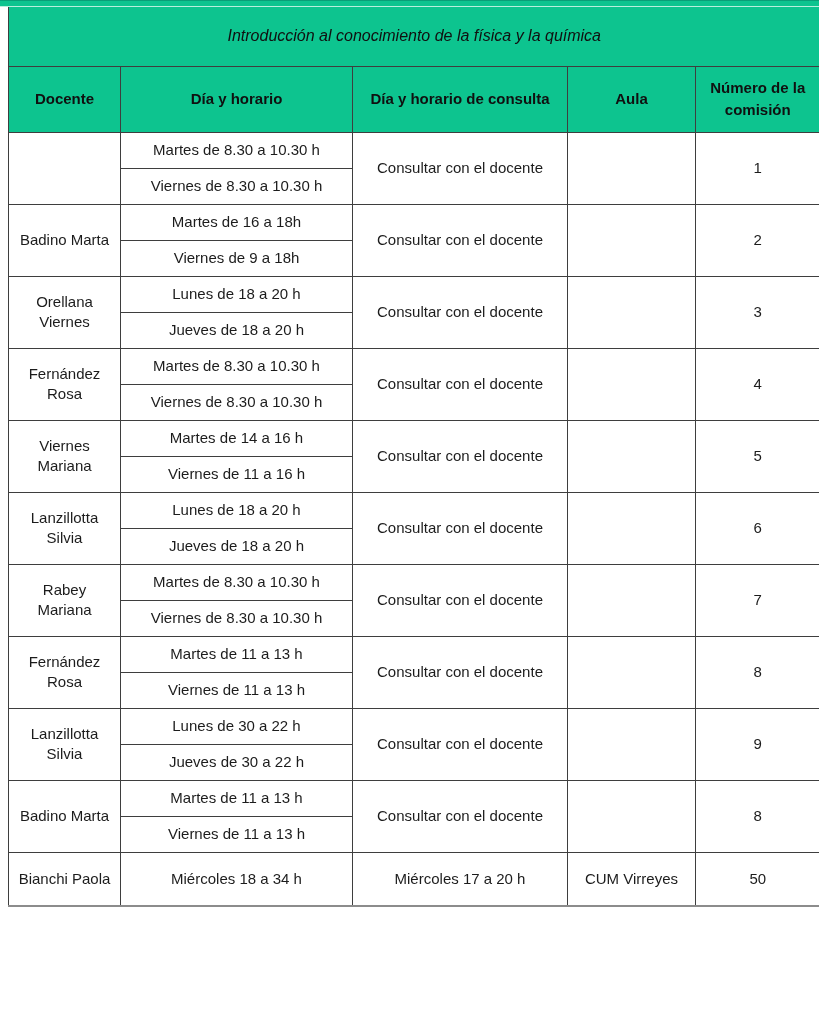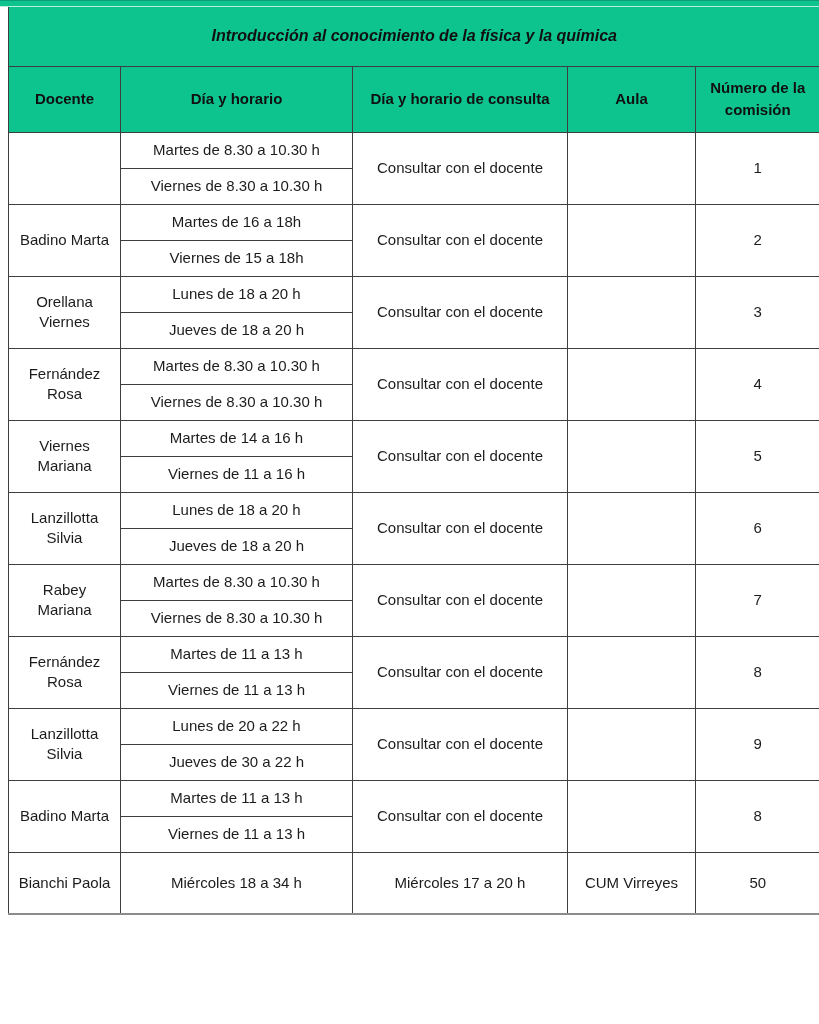--- a/index.html
+++ b/index.html
@@ -34,39 +34,39 @@
     border-collapse: collapse;
     table-layout: fixed;
   }
   td, th { border: 1px solid var(--border); text-align: center; vertical-align: middle; padding: 2px 6px; }
   td:last-child, th:last-child, .title-cell { border-right: none; }
   .title-cell {
     height: 59px;
     background: var(--green);
     border-top: none;
     font-style: italic;
-    font-weight: bold;
+    font-weight: normal;
     font-size: 16px;
     color: #101010;
   }
   thead th.col-h {
     height: 66px;
     background: var(--green);
     font-weight: bold;
     font-size: 15px;
     color: #101010;
     line-height: 1.45;
   }
   tbody td {
     height: 36px;
     font-size: 15px;
     background: #ffffff;
     line-height: 1.35;
   }
-  tbody tr.single td { height: 62px; }
+  tbody tr.single td { height: 54px; }
   tbody tr:last-child td { border-bottom: 2px solid var(--bottom); }
 </style>
 </head>
 <body>
 
 <div class="page">
   <div class="top-strip"></div>
 
   <table class="schedule">
     <colgroup>
@@ -100,21 +100,21 @@
           <td>Viernes de 8.30 a 10.30 h</td>
         </tr>
         <tr>
           <td rowspan="2">Badino Marta</td>
           <td>Martes de 16 a 18h</td>
           <td rowspan="2">Consultar con el docente</td>
           <td rowspan="2"></td>
           <td rowspan="2">2</td>
         </tr>
         <tr>
-          <td>Viernes de 15 a 18h</td>
+          <td>Viernes de 9 a 18h</td>
         </tr>
         <tr>
           <td rowspan="2">Orellana Viernes</td>
           <td>Lunes de 18 a 20 h</td>
           <td rowspan="2">Consultar con el docente</td>
           <td rowspan="2"></td>
           <td rowspan="2">3</td>
         </tr>
         <tr>
           <td>Jueves de 18 a 20 h</td>
@@ -164,21 +164,21 @@
           <td>Martes de 11 a 13 h</td>
           <td rowspan="2">Consultar con el docente</td>
           <td rowspan="2"></td>
           <td rowspan="2">8</td>
         </tr>
         <tr>
           <td>Viernes de 11 a 13 h</td>
         </tr>
         <tr>
           <td rowspan="2">Lanzillotta Silvia</td>
-          <td>Lunes de 20 a 22 h</td>
+          <td>Lunes de 30 a 22 h</td>
           <td rowspan="2">Consultar con el docente</td>
           <td rowspan="2"></td>
           <td rowspan="2">9</td>
         </tr>
         <tr>
           <td>Jueves de 30 a 22 h</td>
         </tr>
         <tr>
           <td rowspan="2">Badino Marta</td>
           <td>Martes de 11 a 13 h</td>

